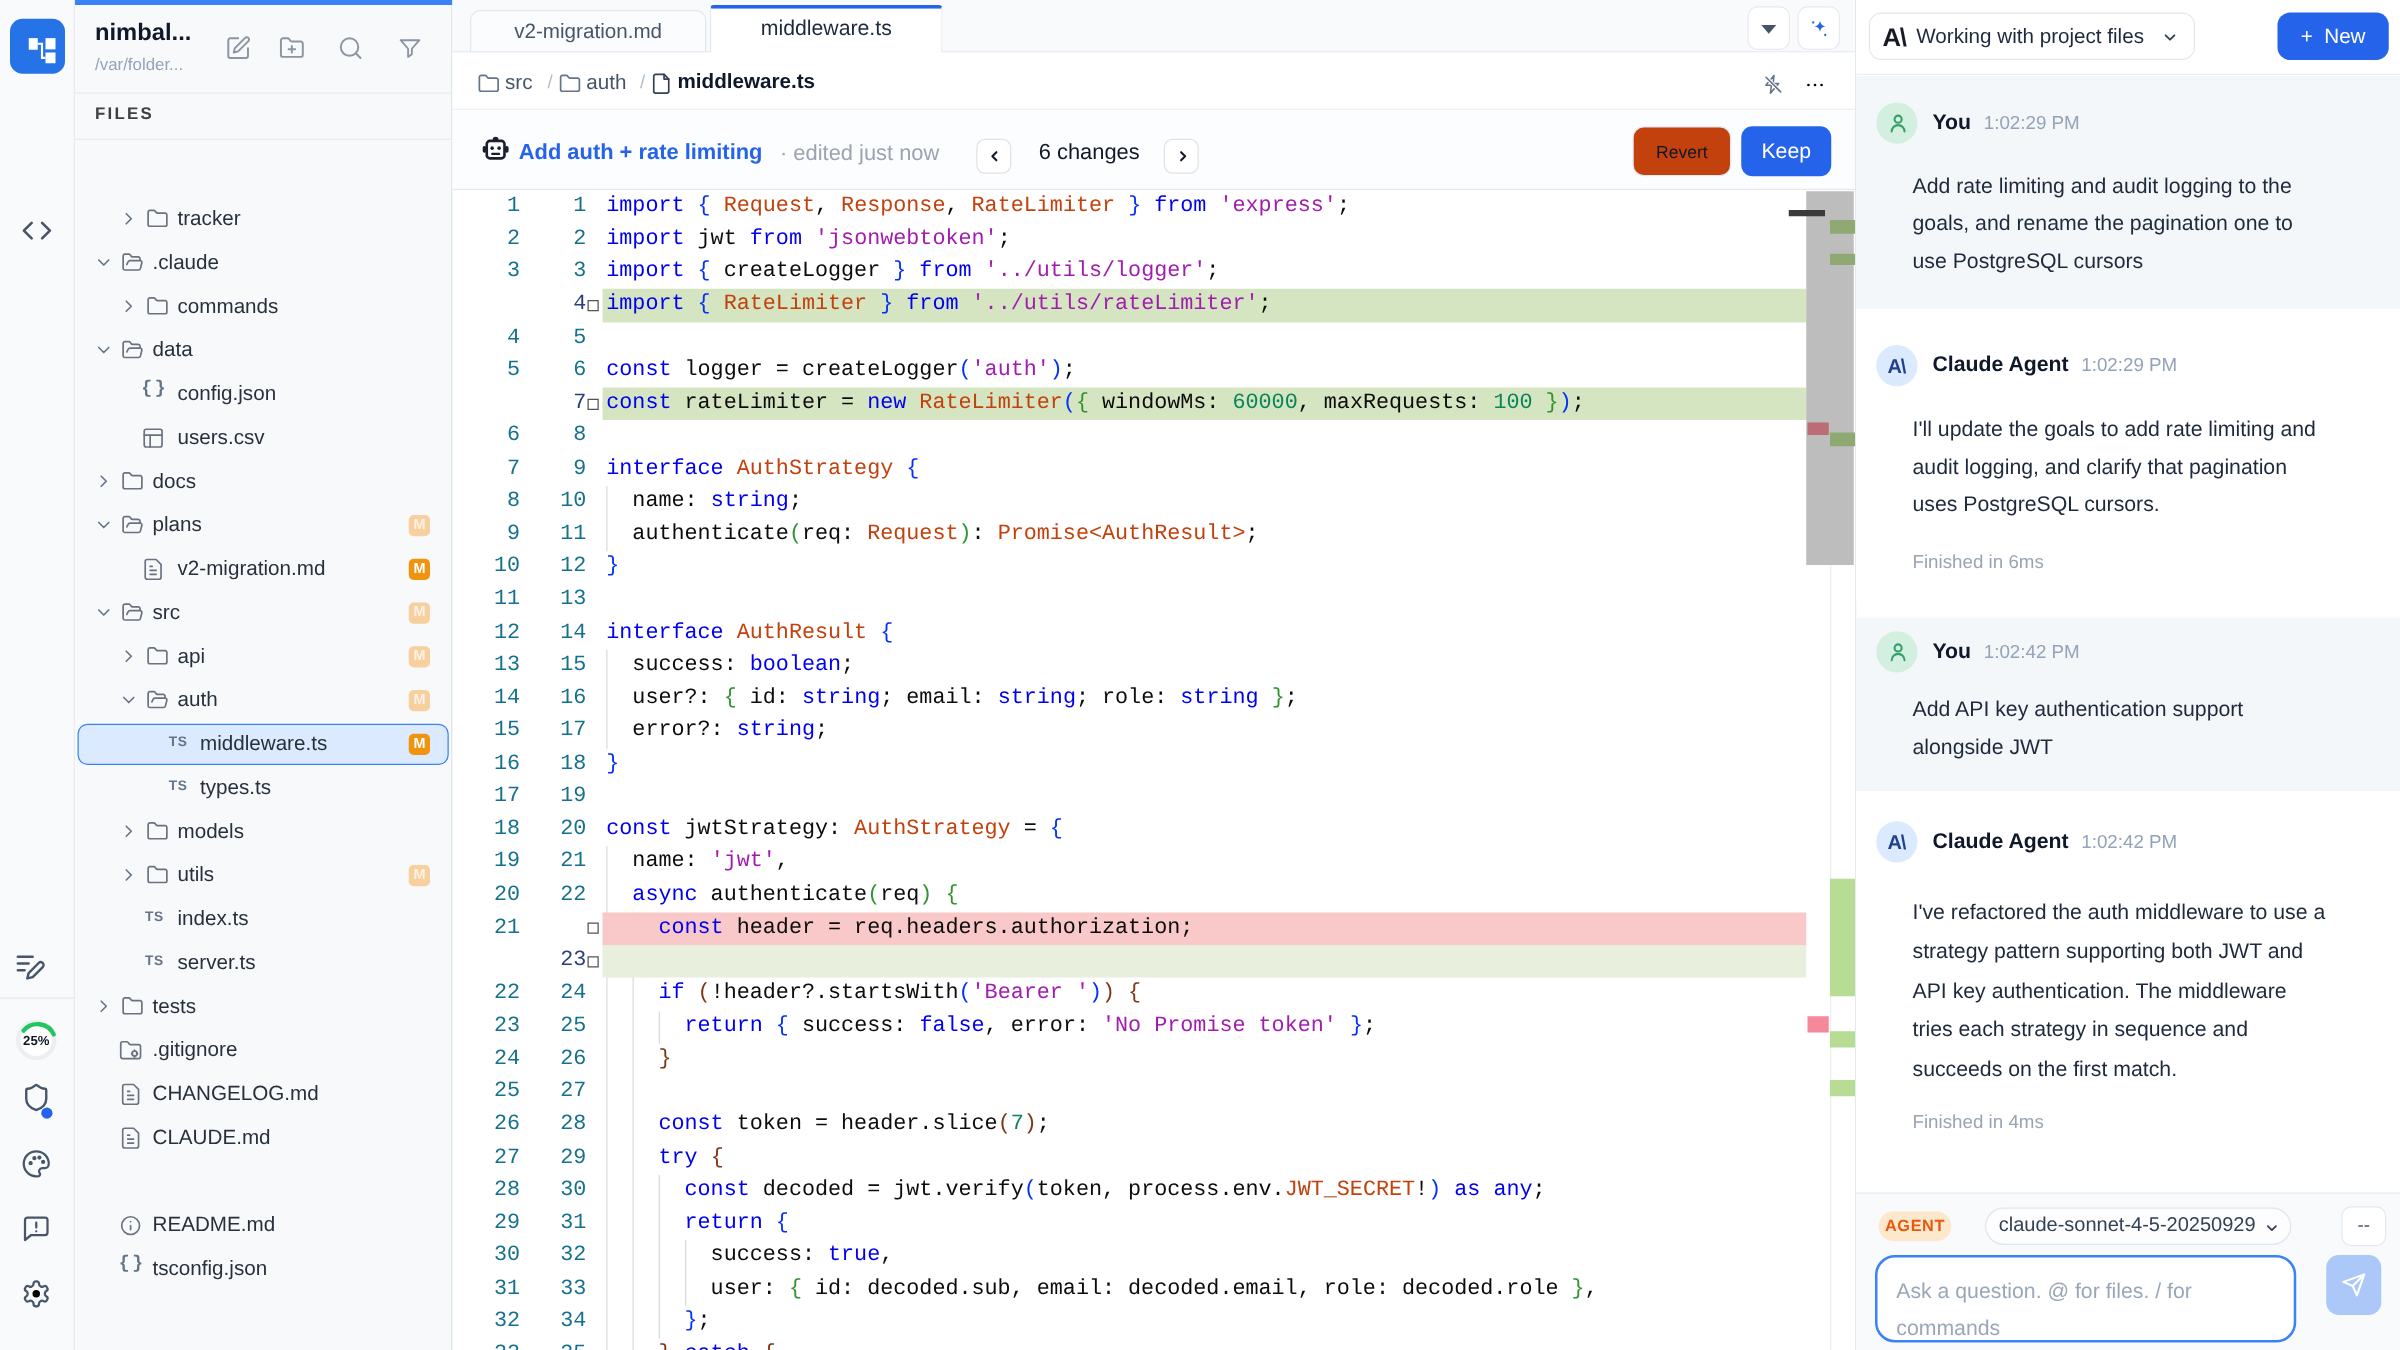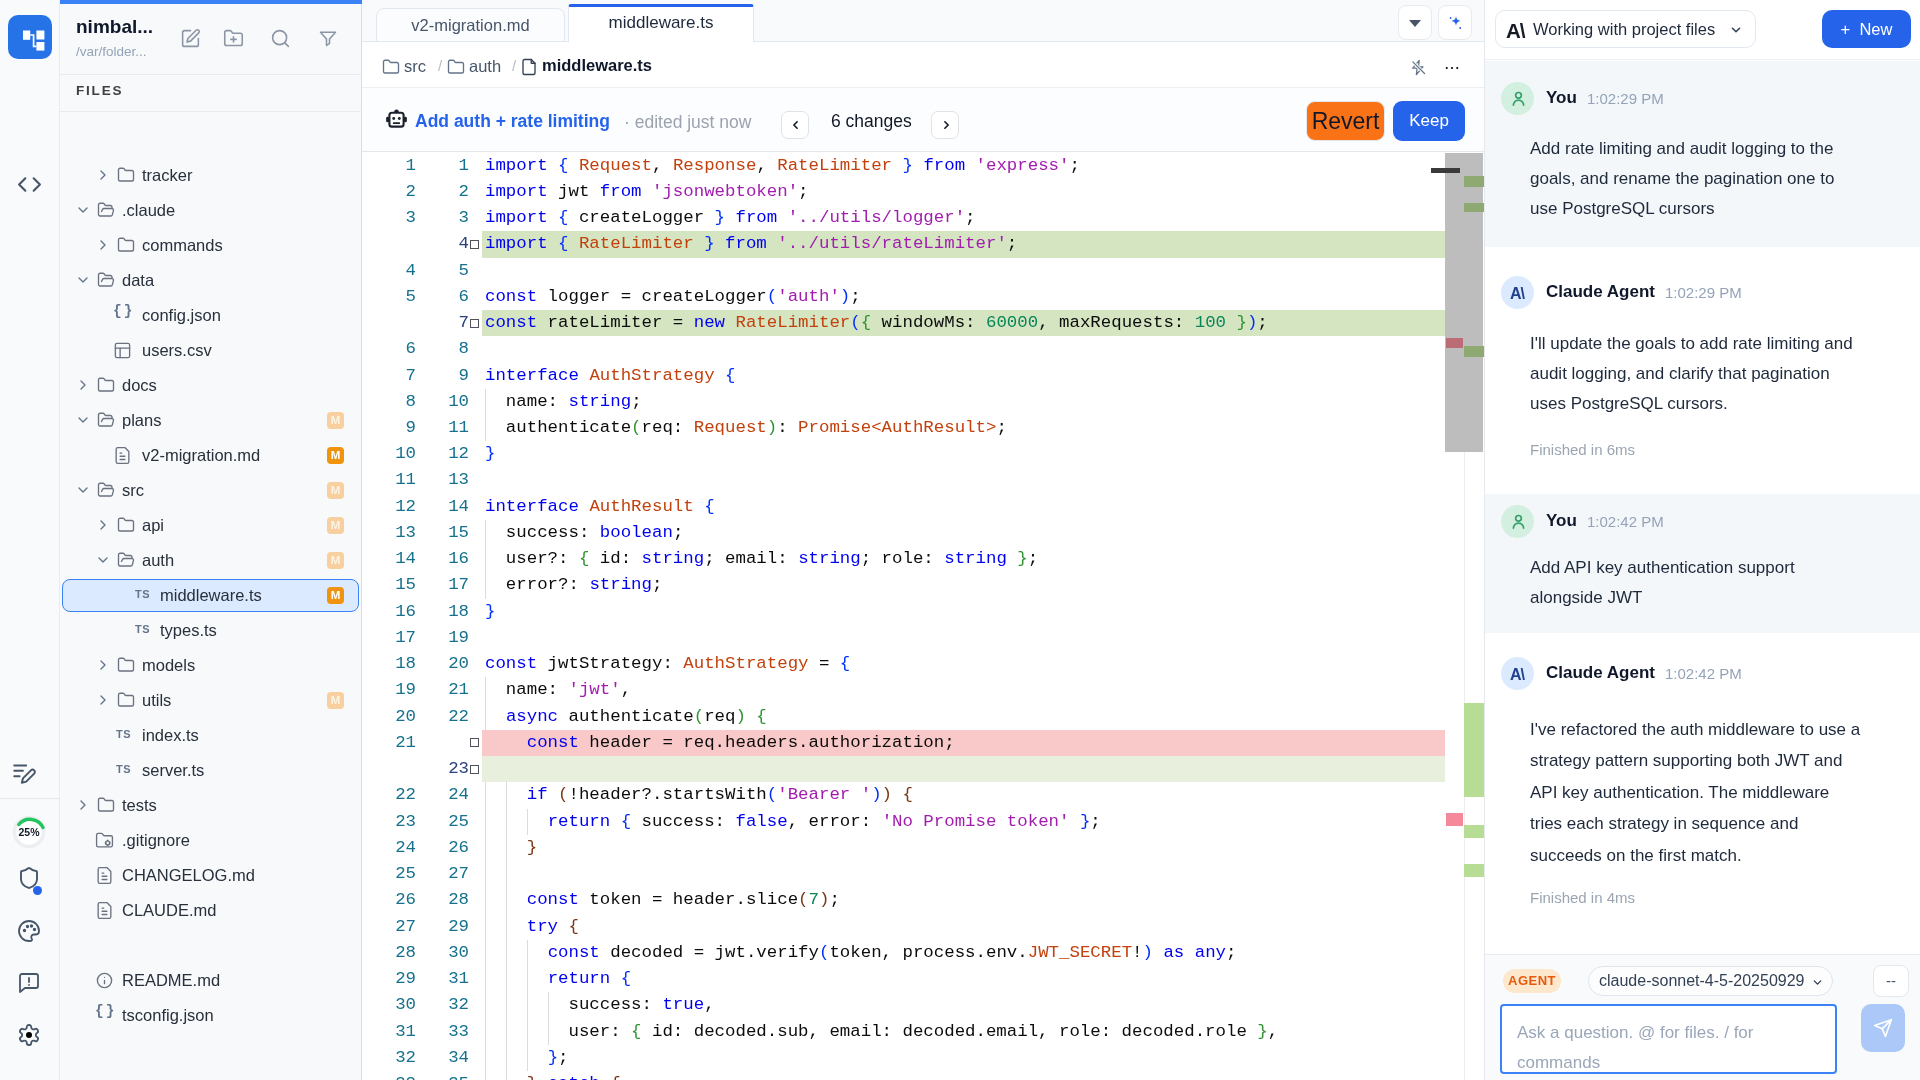--- a/index.html
+++ b/index.html
@@ -345,21 +345,21 @@
     <svg style="position:absolute;left:7px;top:6.5px" width="13" height="14" viewBox="0 0 24 24" fill="none" stroke="#111827" stroke-width="3" stroke-linecap="round" stroke-linejoin="round">
         <path d="m15 18-6-6 6-6"></path>
       </svg>
   </div>
   <div class="abs" style="left:469px;top:111px;font-size:17.5px;font-weight:500;color:#111827">6 changes</div>
   <div class="abs" style="left:569px;top:110.5px;width:28px;height:28px;border:1px solid #dfe3e8;border-radius:7px;background:#fff">
     <svg style="position:absolute;left:8px;top:6.5px" width="13" height="14" viewBox="0 0 24 24" fill="none" stroke="#111827" stroke-width="3" stroke-linecap="round" stroke-linejoin="round">
         <path d="m9 18 6-6-6-6"></path>
       </svg>
   </div>
-  <div class="abs" style="left:944px;top:101px;width:79px;height:40px;border:1px solid #e2e8f0;border-radius:9px;background:#f97316;font-size:23px;color:#0f172a;text-align:center;line-height:38px">Revert</div>
+  <div class="abs" style="left:944px;top:101px;width:79px;height:40px;border:1px solid #e2e8f0;border-radius:9px;background:#c2410c;font-size:14px;color:#0f172a;text-align:center;line-height:38px">Revert</div>
   <div class="abs" style="left:1031px;top:101px;width:72px;height:40px;border-radius:9px;background:#2563eb;font-size:17px;font-weight:500;color:#fff;text-align:center;line-height:40px">Keep</div>
 
   <div class="iguide" style="left:123.0px;top:388.8px;height:52.4px"></div>
 <div class="iguide" style="left:123.0px;top:520.0px;height:78.7px"></div>
 <div class="iguide" style="left:123.0px;top:677.4px;height:402.6px"></div>
 <div class="iguide" style="left:143.9px;top:729.9px;height:350.1px"></div>
 <div class="iguide" style="left:164.8px;top:808.6px;height:26.2px"></div>
 <div class="iguide" style="left:164.8px;top:939.8px;height:131.2px"></div>
 <div class="iguide" style="left:185.7px;top:992.3px;height:52.4px"></div>
   <div class="crow" style="top:152.60px">
@@ -617,21 +617,21 @@
 
   <div class="abs" style="left:0;top:954px;width:436px;height:126px;background:#f8fafc;border-top:1px solid #e8ebee"></div>
   <div class="abs" style="left:18px;top:969px;width:58px;height:24px;border-radius:12px;background:#fde7cd;color:#e8590c;font-size:13px;font-weight:700;letter-spacing:.5px;text-align:center;line-height:24px">AGENT</div>
   <div class="abs" style="left:103px;top:966px;width:245px;height:30px;border-radius:15px;border:1px solid #dfe5ec;background:#fdfdfe">
     <div class="abs" style="left:10px;top:4.5px;font-size:16px;color:#334155">claude-sonnet-4-5-20250929</div>
     <svg class="abs" style="left:222px;top:9px" width="13" height="13" viewBox="0 0 24 24" fill="none" stroke="#334155" stroke-width="2.6" stroke-linecap="round" stroke-linejoin="round">
         <path d="m6 9 6 6 6-6"></path>
       </svg>
   </div>
   <div class="abs" style="left:388px;top:965px;width:36px;height:32px;border-radius:8px;border:1px solid #e2e8f0;background:#fff;color:#475569;font-size:15px;text-align:center;line-height:30px">--</div>
-  <div class="abs" style="left:15px;top:1004px;width:337px;height:70px;border-radius:4px;border:2px solid #3b82f6;background:#fff">
+  <div class="abs" style="left:15px;top:1004px;width:337px;height:70px;border-radius:16px;border:2px solid #3b82f6;background:#fff">
     <div class="abs" style="left:15px;top:12px;font-size:17px;color:#9aa7b8;line-height:30px">Ask a question. @ for files. / for<br>commands</div>
   </div>
   <div class="abs" style="left:376px;top:1004px;width:44px;height:48px;border-radius:10px;background:#abc8f8">
     <svg style="position:absolute;left:12px;top:14px" width="20" height="20" viewBox="0 0 24 24" fill="none" stroke="#fff" stroke-width="2" stroke-linecap="round" stroke-linejoin="round">
         <path d="m22 2-7 20-4-9-9-4Z"></path>
         <path d="M22 2 11 13"></path>
       </svg>
   </div>
 </div>
 

